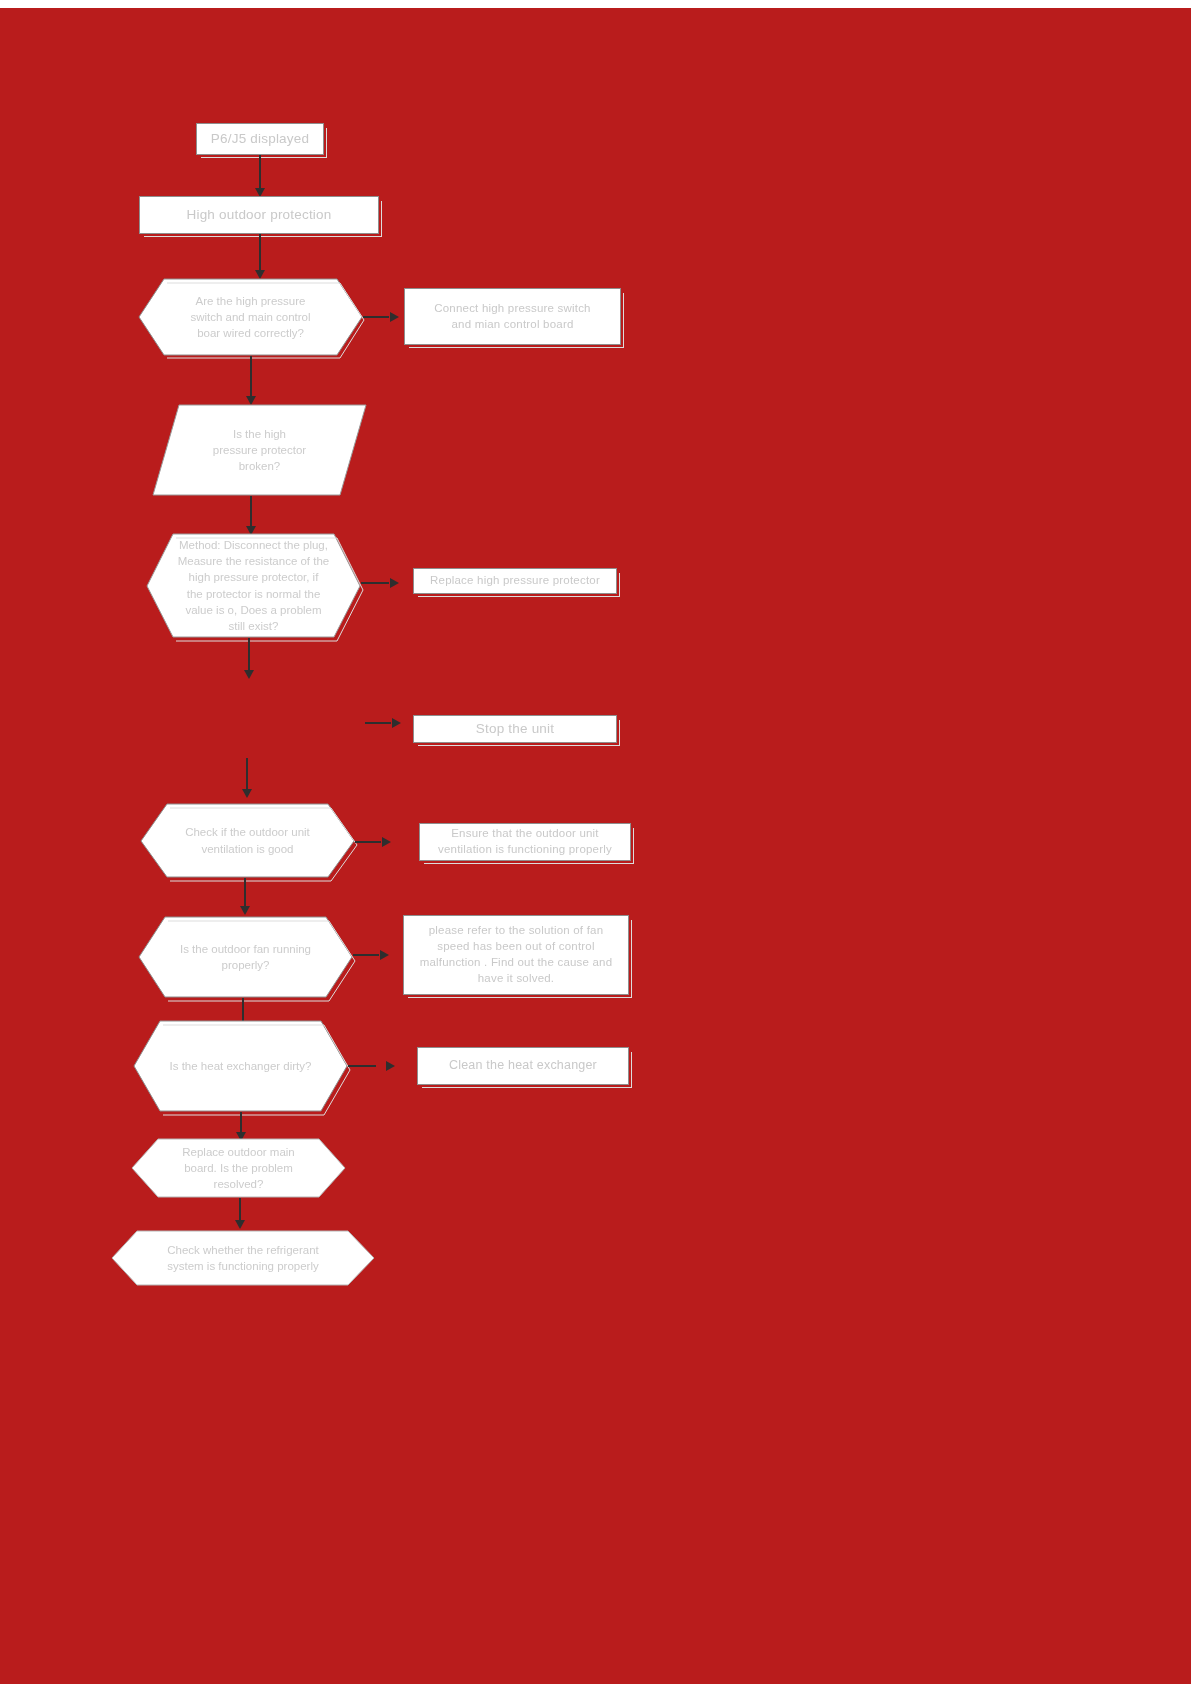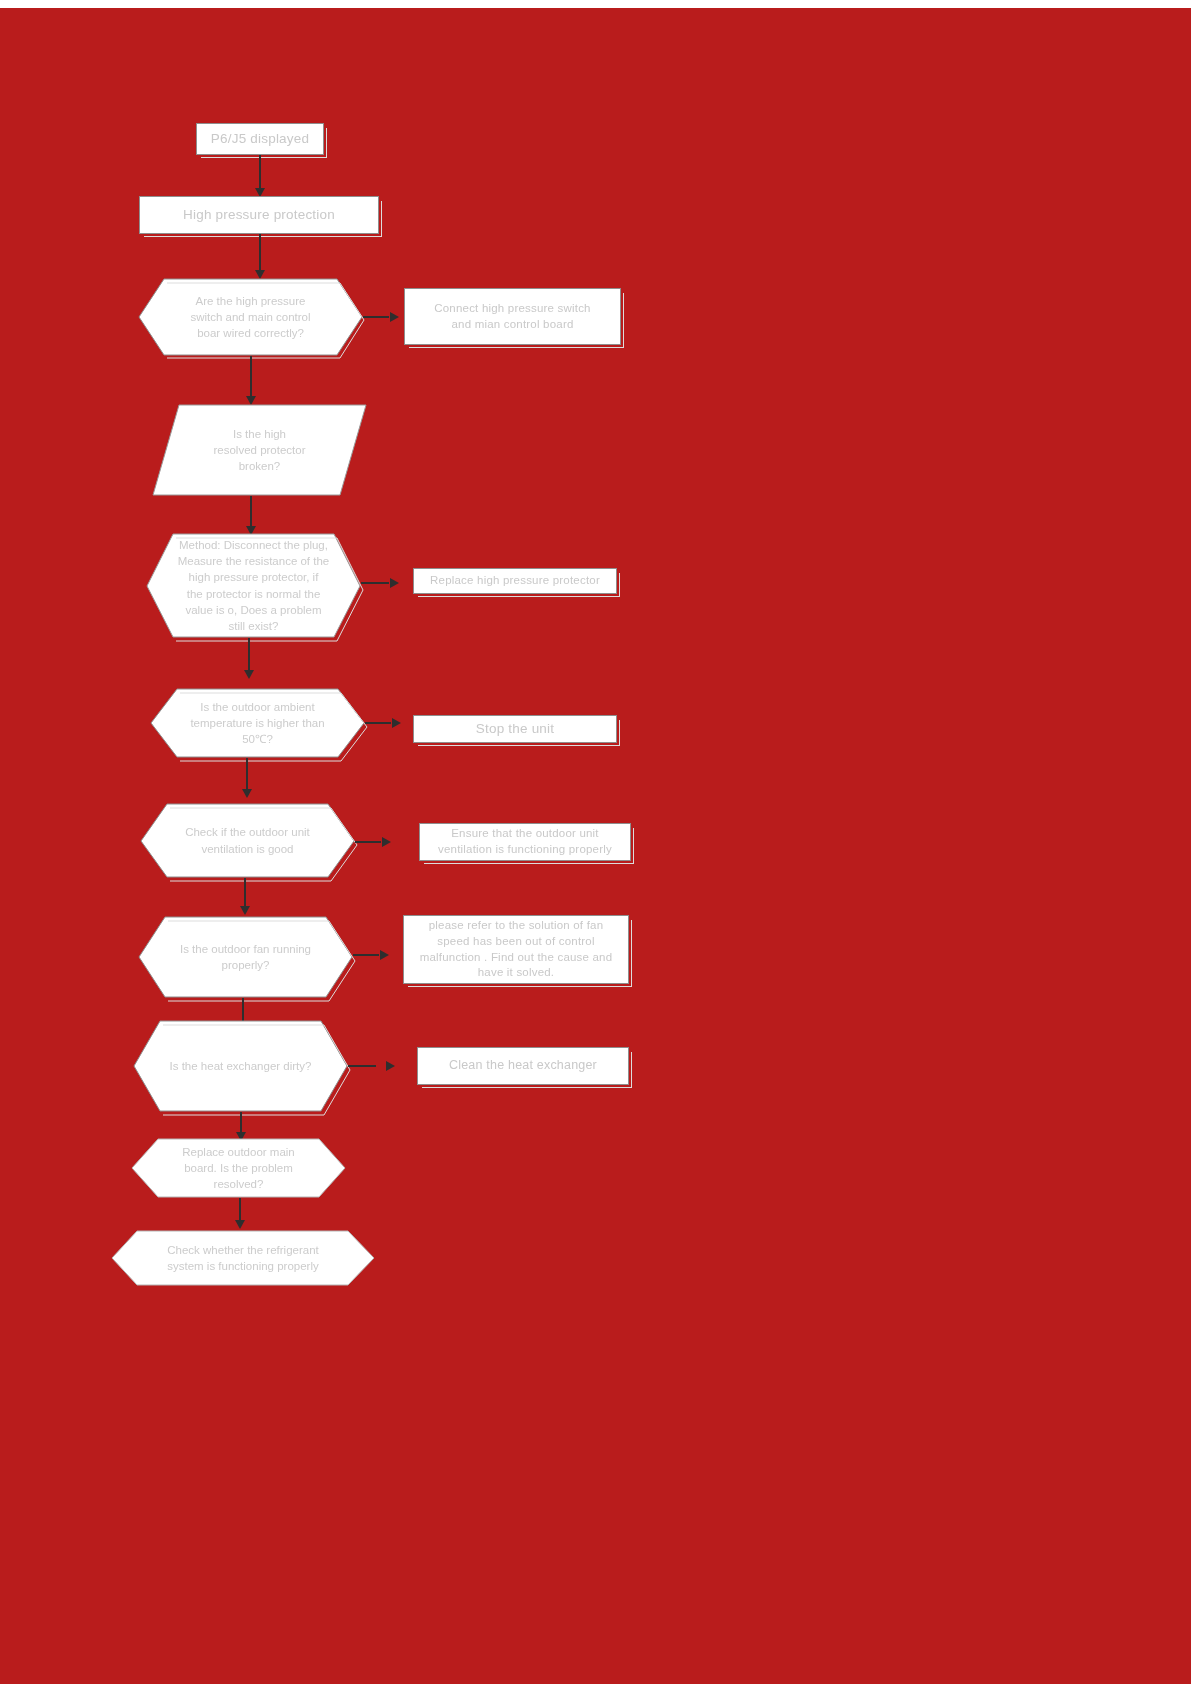--- a/index.html
+++ b/index.html
@@ -113,21 +113,21 @@
 <div id="page">
 
   <div class="node rect shadow t13" style="left:196px; top:115px; width:128px; height:32px;">
     <span class="txt">P6/J5 displayed</span>
   </div>
 
   <div class="connector v" style="left:259px; top:147px; height:36px;"></div>
   <div class="arrow-down" style="left:255px; top:180px;"></div>
 
   <div class="node rect shadow t13" style="left:139px; top:188px; width:240px; height:38px;">
-    <span class="txt">High pressure protection</span>
+    <span class="txt">High outdoor protection</span>
   </div>
 
   <div class="connector v" style="left:259px; top:226px; height:40px;"></div>
   <div class="arrow-down" style="left:255px; top:262px;"></div>
 
   <div class="hexwrap" style="left:138px; top:270px; width:225px; height:78px;">
     <svg width="225" height="78" viewBox="0 0 225 78">
       <polygon points="26,1 199,1 224,39 199,77 26,77 1,39" fill="#ffffff" stroke="#8e8e8e" stroke-width="1"></polygon>
       <polyline points="29,5 202,5 226,42 202,80 29,80" fill="none" stroke="#dddddd" stroke-width="1"></polyline>
     </svg>
@@ -145,21 +145,21 @@
   </div>
 
   <div class="connector v" style="left:250px; top:348px; height:44px;"></div>
   <div class="arrow-down" style="left:246px; top:388px;"></div>
 
   <div class="hexwrap" style="left:152px; top:396px; width:215px; height:92px;">
     <svg width="215" height="92" viewBox="0 0 215 92">
       <polygon points="27,1 214,1 188,91 1,91" fill="#ffffff" stroke="#9a9a9a" stroke-width="1"></polygon>
     </svg>
     <div class="label t11" style="padding:0 32px;">Is  the high
-resolved protector
+pressure protector
 broken?</div>
   </div>
 
   <div class="connector v" style="left:250px; top:488px; height:34px;"></div>
   <div class="arrow-down" style="left:246px; top:518px;"></div>
 
   <div class="hexwrap" style="left:146px; top:525px; width:215px; height:105px;">
     <svg width="215" height="105" viewBox="0 0 215 105">
       <polygon points="27,1 188,1 214,53 188,104 27,104 1,53" fill="#ffffff" stroke="#9a9a9a" stroke-width="1"></polygon>
       <polyline points="30,5 191,5 217,57 191,108 30,108" fill="none" stroke="#dddddd" stroke-width="1"></polyline>
@@ -175,29 +175,20 @@
   <div class="stub" style="left:361px; top:574px; width:28px;"></div>
   <div class="arrow-right" style="left:390px; top:570px;"></div>
 
   <div class="node rect shadow t11" style="left:413px; top:560px; width:204px; height:26px;">
     <span class="txt">Replace high pressure protector</span>
   </div>
 
   <div class="connector v" style="left:248px; top:630px; height:38px;"></div>
   <div class="arrow-down" style="left:244px; top:662px;"></div>
 
-  <div class="hexwrap" style="left:150px; top:680px; width:215px; height:70px;">
-    <svg width="215" height="70" viewBox="0 0 215 70">
-      <polygon points="27,1 188,1 214,35 188,69 27,69 1,35" fill="#ffffff" stroke="#8e8e8e" stroke-width="1"></polygon>
-      <polyline points="30,5 191,5 217,39 191,73 30,73" fill="none" stroke="#dddddd" stroke-width="1"></polyline>
-    </svg>
-    <div class="label t11" style="padding:0 20px;">Is the outdoor ambient
-temperature is higher than
-50℃?</div>
-  </div>
 
   <div class="stub" style="left:365px; top:714px; width:26px;"></div>
   <div class="arrow-right" style="left:392px; top:710px;"></div>
 
   <div class="node rect shadow t13" style="left:413px; top:701px; width:204px; height:28px;margin-top:6px;">
     <span class="txt">Stop the unit</span>
   </div>
 
   <div class="connector v" style="left:246px; top:750px; height:36px;"></div>
   <div class="arrow-down" style="left:242px; top:781px;"></div>
@@ -227,21 +218,21 @@
       <polygon points="27,1 188,1 214,41 188,81 27,81 1,41" fill="#ffffff" stroke="#8e8e8e" stroke-width="1"></polygon>
       <polyline points="30,5 191,5 217,45 191,85 30,85" fill="none" stroke="#dddddd" stroke-width="1"></polyline>
     </svg>
     <div class="label t11" style="padding:0 24px;">Is the outdoor fan running
 properly?</div>
   </div>
 
   <div class="stub" style="left:353px; top:946px; width:26px;"></div>
   <div class="arrow-right" style="left:380px; top:942px;"></div>
 
-  <div class="node rect shadow t11" style="left:403px; top:907px; width:226px; height:69px;">
+  <div class="node rect shadow t11" style="left:403px; top:907px; width:226px; height:80px;">
     <span class="txt">please  refer to the solution of fan
 speed has been out of control
 malfunction . Find out the cause and
 have it solved.</span>
   </div>
 
   <div class="connector v" style="left:242px; top:990px; height:32px;"></div>
   <div class="arrow-down" style="left:238px; top:1017px;"></div>
 
   <div class="hexwrap" style="left:133px; top:1092px; width:0; height:0;"></div>

